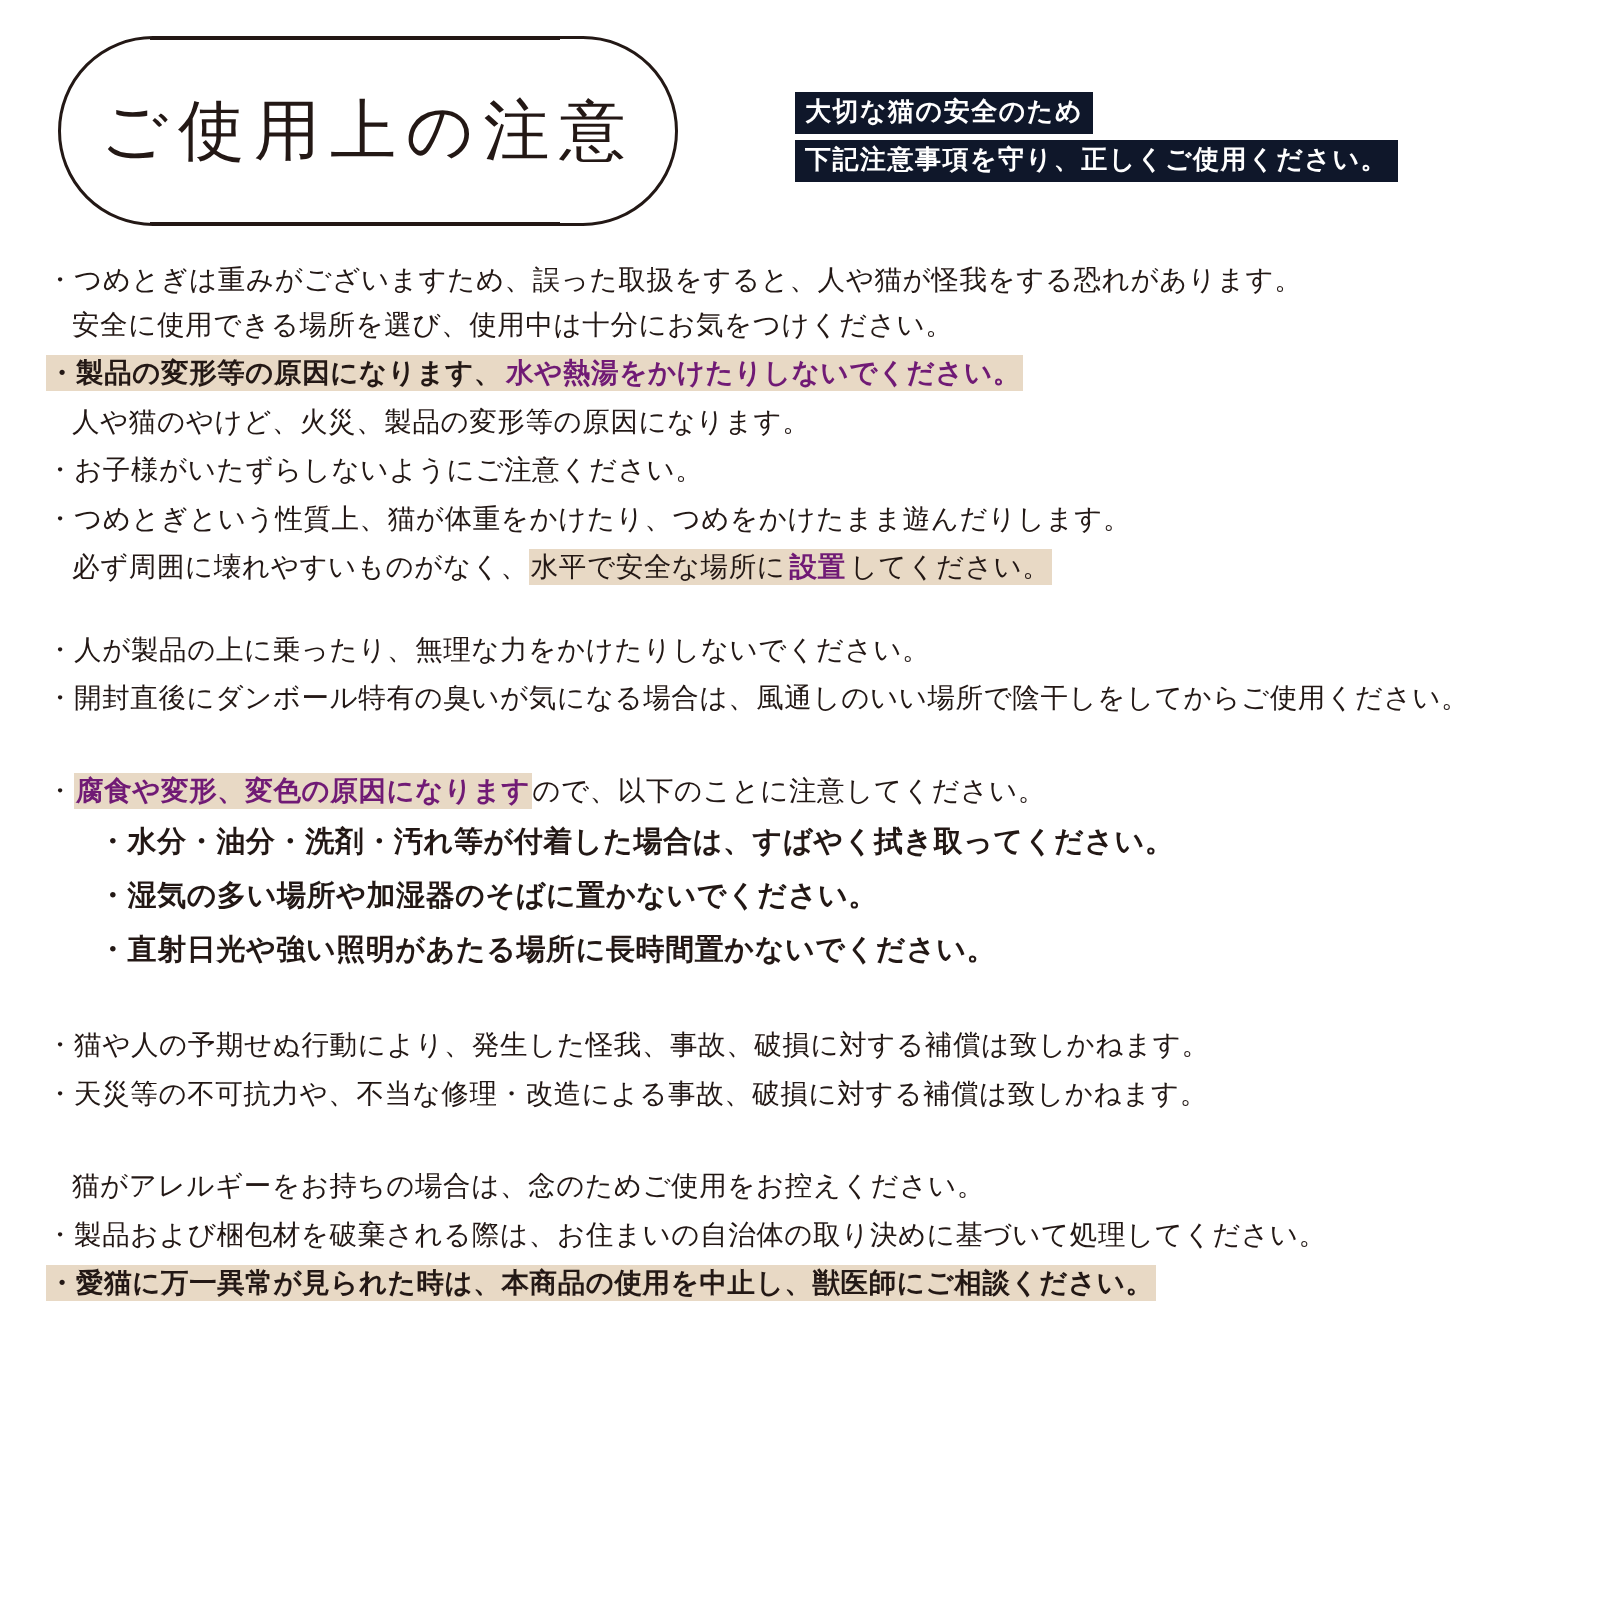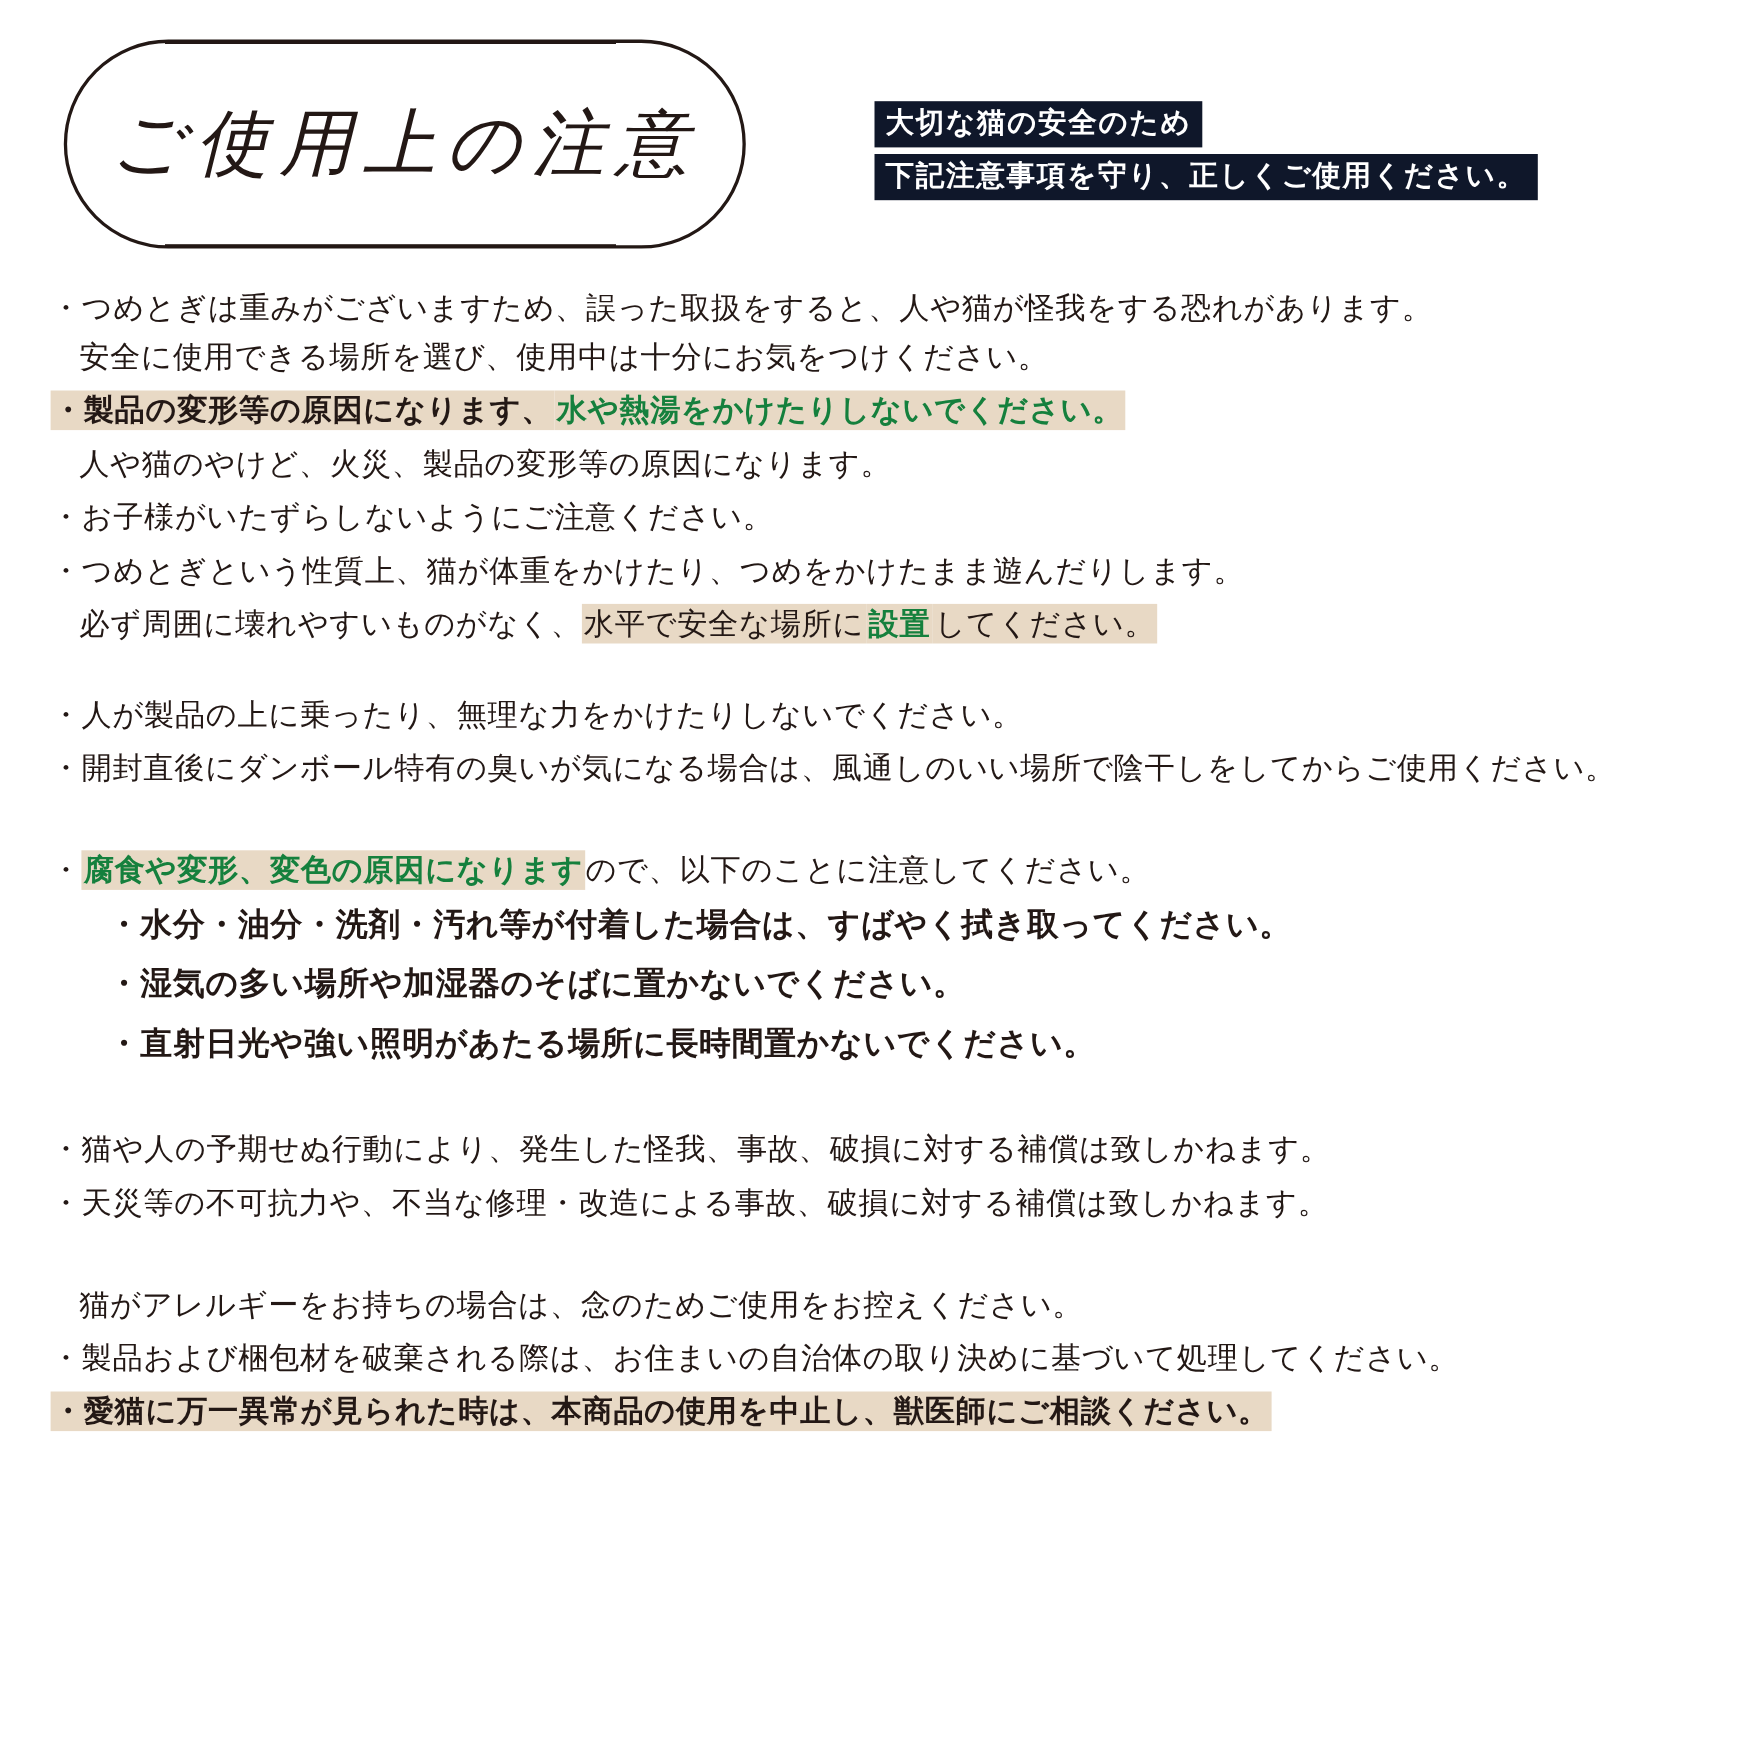--- a/index.html
+++ b/index.html
@@ -43,21 +43,20 @@
     left: 0;
     right: 0;
     top: 50%;
     transform: translateY(-50%);
     text-align: center;
     font-size: 66px;
     letter-spacing: 10px;
     font-weight: 500;
     color: #231815;
     white-space: nowrap;
-    font-style: italic;
   }
   .deco-line {
     position: absolute;
     height: 2px;
     background: #231815;
   }
   .deco-line.top {
     left: 150px;
     top: 38px;
     width: 410px;
@@ -120,21 +119,21 @@
   .spacer-m { height: 34px; }
   .spacer-l { height: 44px; }
 
   .hl {
     background: #e8d9c5;
     padding: 2px 2px 3px 2px;
     box-decoration-break: clone;
     -webkit-box-decoration-break: clone;
   }
   .red {
-    color: #15803d;
+    color: #701a75;
     font-weight: 700;
   }
   .bold {
     font-weight: 400;
   }
 </style>
 </head>
 <body>
 
 <div class="page">

